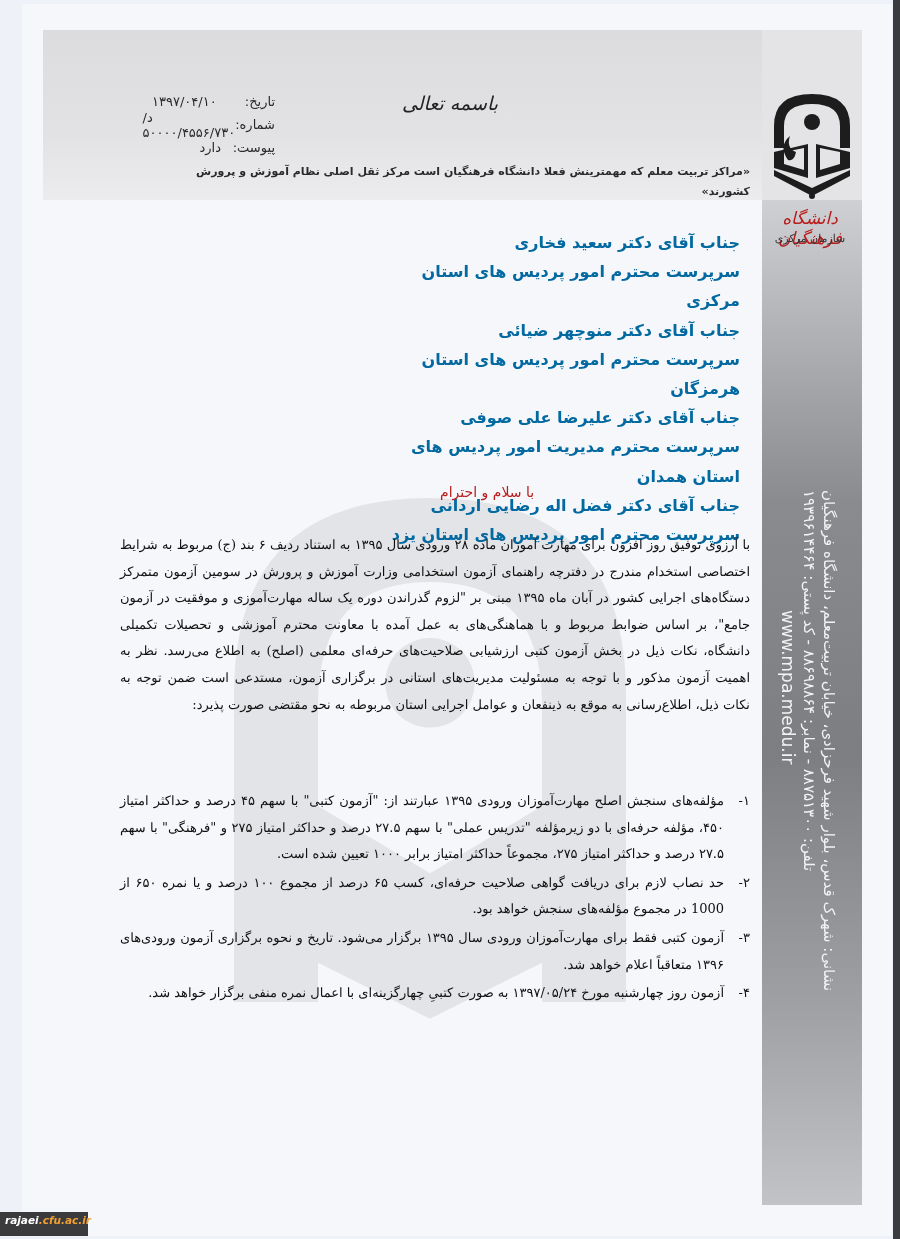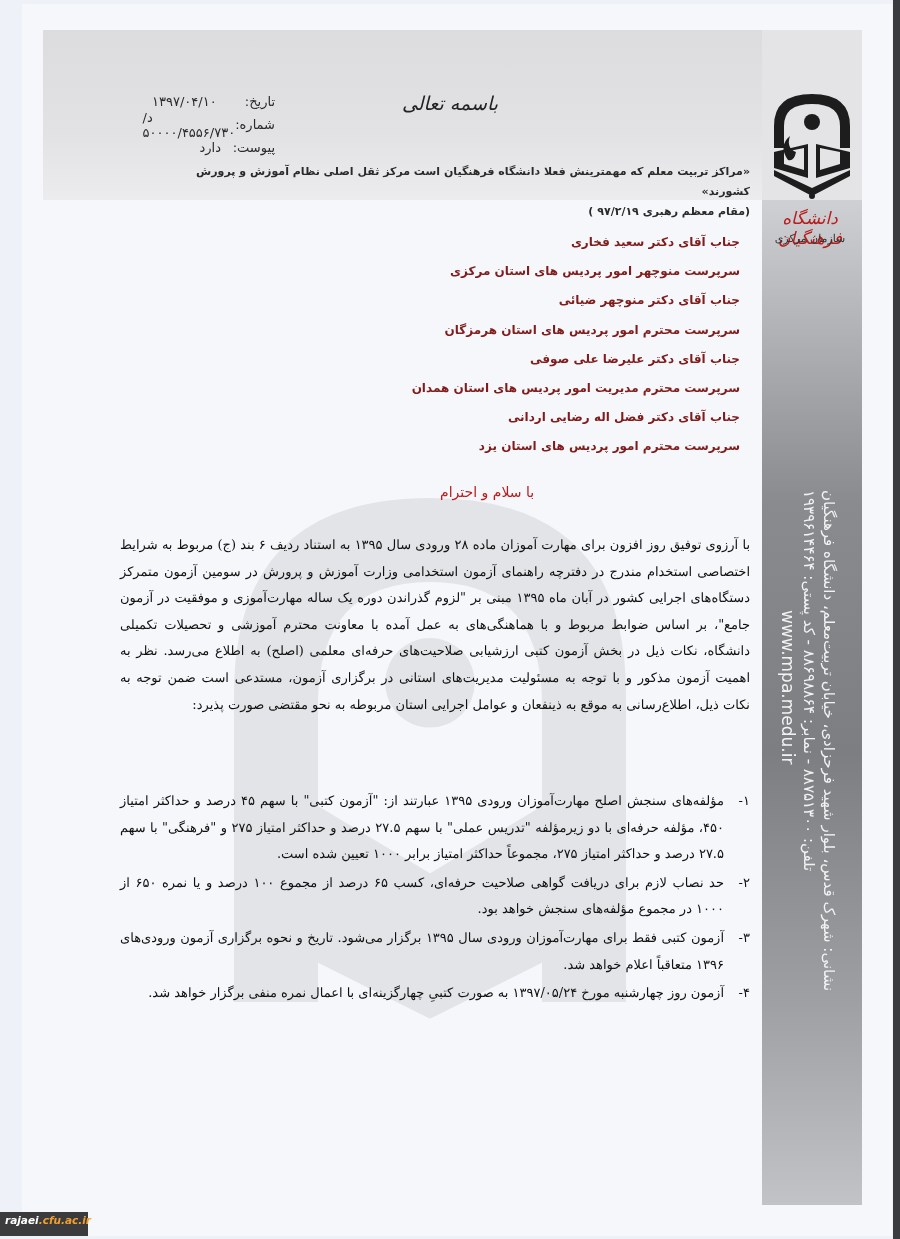--- a/index.html
+++ b/index.html
@@ -72,21 +72,21 @@
   .meta .val { flex: 1; text-align: left; direction: ltr; padding-left: 4px; margin-left: 28px; }
   .meta .row.attach .val { direction: rtl; text-align: right; padding-right: 6px; }
 
   .quote {
     position: absolute; left: 150px; top: 162px; width: 600px; direction: rtl; text-align: right;
     font-size: 11px; font-weight: bold; color: #2a2a2a; line-height: 20px;
   }
 
   .addressees {
     position: absolute; left: 380px; top: 228px; width: 360px; direction: rtl; 
-    font-size: 12px; font-weight: bold; color: #7f1d1d; line-height: 29.2px;
+    font-size: 16px; font-weight: bold; color: #0369a1; line-height: 29.2px;
   }
 
   .greeting {
     position: absolute; left: 440px; top: 484px; width: 310px; direction: rtl; text-align: left;
     font-size: 14px; color: #b91c1c;
   }
 
   .body-text {
     position: absolute; left: 120px; top: 532px; width: 630px; direction: rtl; text-align: justify;
     text-align-last: right;
@@ -150,46 +150,45 @@
     <span class="val">د/۵۰۰۰۰/۴۵۵۶/۷۳۰</span>
   </div>
   <div class="row attach">
     <span class="lbl">پیوست:</span>
     <span class="val">دارد</span>
   </div>
 </div>
 
 <div class="quote">
   <div>«مراکز تربیت معلم که مهمترینش فعلا دانشگاه فرهنگیان است مرکز ثقل اصلی نظام آموزش و پرورش کشورند»</div>
-  <div>(مقام معظم رهبری ۹۷/۲/۱۹ )</div>
 </div>
 
 <div class="addressees">
   <div>جناب آقای دکتر سعید فخاری</div>
-  <div>سرپرست منوچهر امور پردیس های استان مرکزی</div>
+  <div>سرپرست محترم امور پردیس های استان مرکزی</div>
   <div>جناب آقای دکتر منوچهر ضیائی</div>
   <div>سرپرست محترم امور پردیس های استان هرمزگان</div>
   <div>جناب آقای دکتر علیرضا علی صوفی</div>
   <div>سرپرست محترم مدیریت امور پردیس های استان همدان</div>
   <div>جناب آقای دکتر فضل اله رضایی اردانی</div>
   <div>سرپرست محترم امور پردیس های استان یزد</div>
 </div>
 
 <div class="greeting">با سلام و احترام</div>
 
 <div class="body-text">با آرزوی توفیق روز افزون برای مهارت آموزان ماده ۲۸ ورودی سال ۱۳۹۵ به استناد ردیف ۶ بند (ج) مربوط به شرایط اختصاصی استخدام مندرج در دفترچه راهنمای آزمون استخدامی وزارت آموزش و پرورش در سومین آزمون متمرکز دستگاه‌های اجرایی کشور در آبان ماه ۱۳۹۵ مبنی بر "لزوم گذراندن دوره یک ساله مهارت‌آموزی و موفقیت در آزمون جامع"، بر اساس ضوابط مربوط و با هماهنگی‌های به عمل آمده با معاونت محترم آموزشی و تحصیلات تکمیلی دانشگاه، نکات ذیل در بخش آزمون کتبی ارزشیابی صلاحیت‌های حرفه‌ای معلمی (اصلح) به اطلاع می‌رسد. نظر به اهمیت آزمون مذکور و با توجه به مسئولیت مدیریت‌های استانی در برگزاری آزمون، مستدعی است ضمن توجه به نکات ذیل، اطلاع‌رسانی به موقع به ذینفعان و عوامل اجرایی استان مربوطه به نحو مقتضی صورت پذیرد:</div>
 
 <div class="items">
   <div class="item">
     <span class="num">۱-</span>
     <span class="txt">مؤلفه‌های سنجش اصلح مهارت‌آموزان ورودی ۱۳۹۵ عبارتند از: "آزمون کتبی" با سهم ۴۵ درصد و حداکثر امتیاز ۴۵۰، مؤلفه حرفه‌ای با دو زیرمؤلفه "تدریس عملی" با سهم ۲۷.۵ درصد و حداکثر امتیاز ۲۷۵ و "فرهنگی" با سهم ۲۷.۵ درصد و حداکثر امتیاز ۲۷۵، مجموعاً حداکثر امتیاز برابر ۱۰۰۰ تعیین شده است.</span>
   </div>
   <div class="item">
     <span class="num">۲-</span>
-    <span class="txt">حد نصاب لازم برای دریافت گواهی صلاحیت حرفه‌ای، کسب ۶۵ درصد از مجموع ۱۰۰ درصد و یا نمره ۶۵۰ از ۱۰۰۰ در مجموع مؤلفه‌های سنجش خواهد بود.</span>
+    <span class="txt">حد نصاب لازم برای دریافت گواهی صلاحیت حرفه‌ای، کسب ۶۵ درصد از مجموع ۱۰۰ درصد و یا نمره ۶۵۰ از 1000 در مجموع مؤلفه‌های سنجش خواهد بود.</span>
   </div>
   <div class="item">
     <span class="num">۳-</span>
     <span class="txt">آزمون کتبی فقط برای مهارت‌آموزان ورودی سال ۱۳۹۵ برگزار می‌شود. تاریخ و نحوه برگزاری آزمون ورودی‌های ۱۳۹۶ متعاقباً اعلام خواهد شد.</span>
   </div>
   <div class="item">
     <span class="num">۴-</span>
     <span class="txt">آزمون روز چهارشنبه مورخ ۱۳۹۷/۰۵/۲۴ به صورت کتبیِ چهارگزینه‌ای با اعمال نمره منفی برگزار خواهد شد.</span>
   </div>
 </div>

